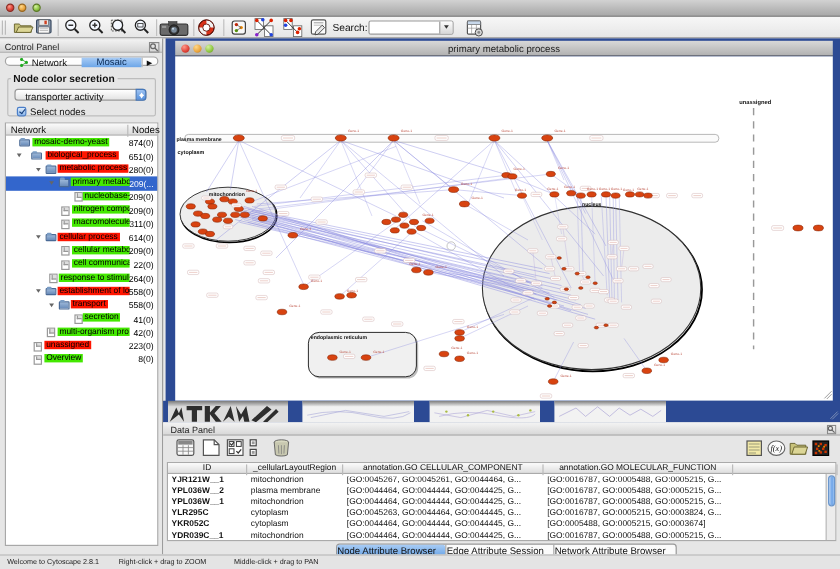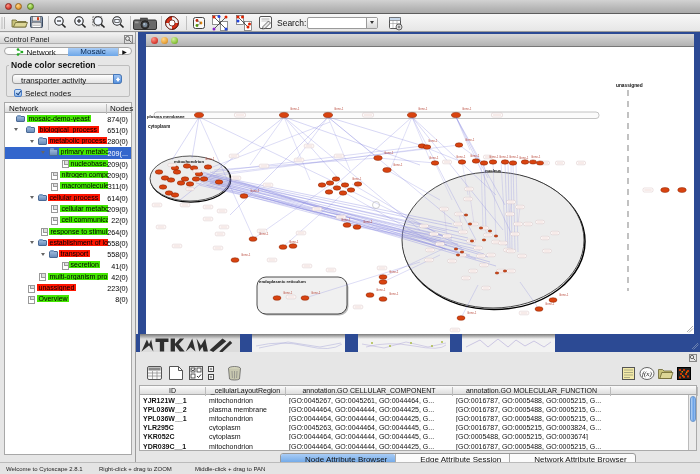--- a/index.html
+++ b/index.html
@@ -104,21 +104,21 @@
   font-size:7.5px; color:#222; padding:1.5px 0 0 6px; }
 #dptools { position:absolute; left:0; top:11px; width:564px; height:22px; }
 #dtable { position:absolute; left:3px; top:33px; width:558px; height:66px; background:#fff; border:1px solid #aaa; font-size:7px;}
 #dtable .hrow { position:absolute; left:0; top:0; height:9px; width:100%;
   background:linear-gradient(#fbfbfb,#dedede); border-bottom:1px solid #aaa; }
 #dtable .hcell { position:absolute; top:1px; text-align:center; color:#111; border-right:1px solid #bbb; height:9px;}
 #dtable .drow { position:absolute; left:0; height:9.2px; width:100%; }
 #dtable .dcell { position:absolute; top:1px; white-space:nowrap; overflow:hidden; color:#111; }
 #btabs { position:absolute; left:144px; top:101px; height:12px; font-size:8px;
   background:#fbfbfb; border:1px solid #999; border-radius:3px; }
-#btabs span { display:inline-block; padding:1px 8px 0 24px; height:11px; color:#111; }
+#btabs span { display:inline-block; padding:1px 8px 0 0; height:11px; color:#111; }
 #btabs .sel { background:linear-gradient(#a9ccf5,#619fe4); border-radius:2px; }
 #btabs .mid { border-left:1px solid #aaa; border-right:1px solid #aaa; }
 
 
 #status { left:0; top:462px; width:700px; height:12px; background:#e4e4e4; border-top:1px solid #bbb;
   font-size:6px; color:#222; }
 #status span { position:absolute; top:3px; }
 </style>
 </head>
 <body>
@@ -376,20 +376,21 @@
           </div>
         </div>
     </div>
   </div>
 
   <div id="mdi" class="abs"></div>
   <div id="iwin-title" class="abs">
     <div class="ilight" id="il1"></div>
       <div class="ilight" id="il2"></div>
       <div class="ilight" id="il3"></div>
+    <div class="t">primary metabolic process</div>
   </div>
   <div id="canvas" class="abs">
     <svg id="net" width="548" height="287" viewBox="146 47 548 287">
         <rect x="154" y="112" width="445" height="6.5" rx="3" fill="#fbfbfb" stroke="#aaa" stroke-width="0.7"></rect>
         <text x="147" y="117.5" font-size="4.3" font-weight="bold" fill="#111">plasma membrane</text>
         <ellipse cx="190.8" cy="179.6" rx="40" ry="22.5" fill="none" stroke="#000" stroke-width="1.3"></ellipse>
         <ellipse cx="190" cy="178.5" rx="40" ry="22.5" fill="#ededed" stroke="#333" stroke-width="0.8"></ellipse>
         <text x="174" y="163" font-size="4.3" font-weight="bold" fill="#111">mitochondrion</text>
         <ellipse cx="494" cy="241.4" rx="91" ry="68" fill="none" stroke="#000" stroke-width="1.5"></ellipse>
         <ellipse cx="493" cy="240" rx="91" ry="68" fill="#ececec" stroke="#333" stroke-width="0.9"></ellipse>
@@ -807,20 +808,21 @@
         <linearGradient id="shgrad" x1="0" y1="0" x2="0" y2="1">
           <stop offset="0" stop-color="#666" stop-opacity="0.85"></stop>
           <stop offset="1" stop-color="#666" stop-opacity="0"></stop>
         </linearGradient>
       </defs>
       <path d="M556 15 L562 9 M557.5 15.5 L562.5 10.5" stroke="#8899bb" stroke-width="0.7"></path>
     </svg>
   </div>
 
   <div id="dpanel" class="abs">
+    <div id="dptitle">Data Panel</div>
     <svg class="abs" style="left:553px;top:2px" width="8" height="8" viewBox="0 0 8 8">
       <rect x="0.5" y="0.5" width="7" height="7" fill="none" stroke="#888"></rect>
       <circle cx="3" cy="3" r="1.7" fill="none" stroke="#666"></circle>
       <line x1="4.2" y1="4.2" x2="6.5" y2="6.5" stroke="#666"></line>
     </svg>
     <div id="dptools">
       <svg width="564" height="22" viewBox="0 0 564 22">
 
         <g transform="translate(11,3)">
           <rect x="0.5" y="0.5" width="14" height="13" rx="1.5" fill="#f8f8f8" stroke="#555"></rect>

